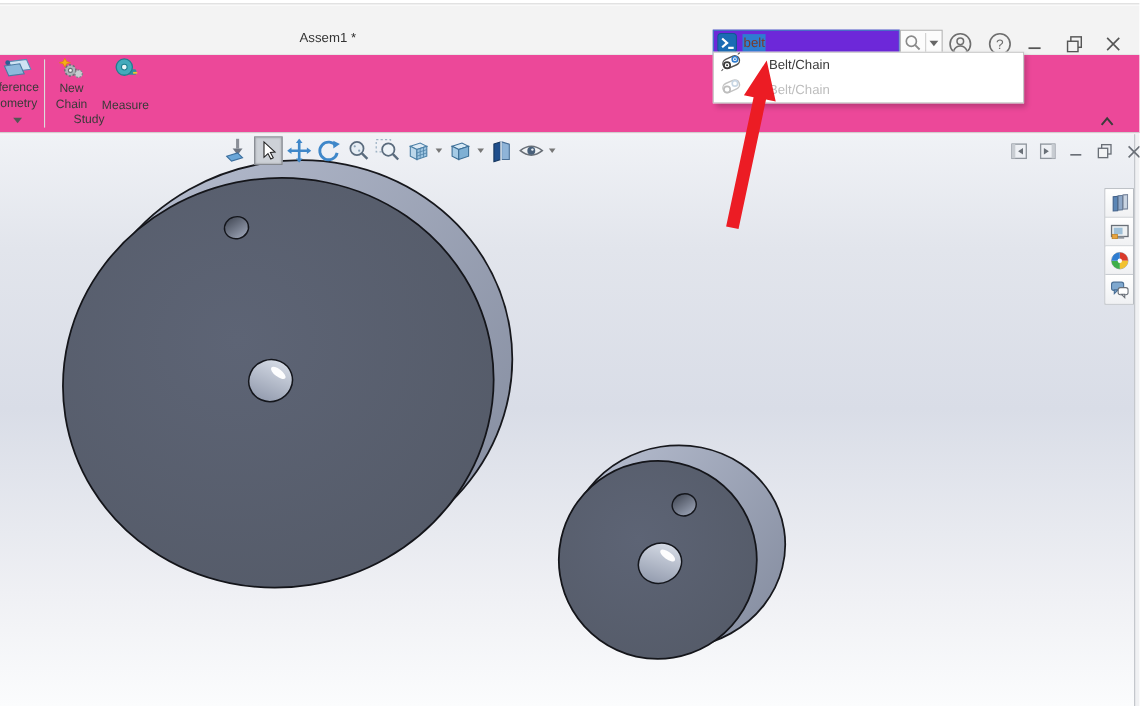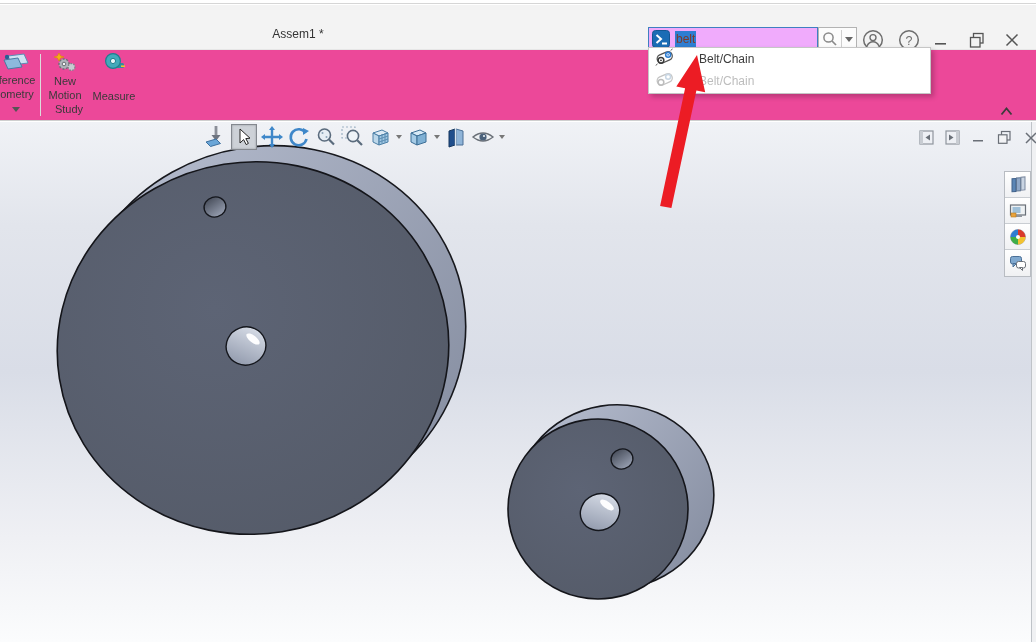--- a/index.html
+++ b/index.html
@@ -9,21 +9,21 @@
 
   
   .topline { position:absolute; left:0; top:0; width:1036px; height:4px;
     background:#fff; border-bottom:1px solid #d6d6d6; }
   .titlebar { position:absolute; left:0; top:5px; width:1036px; height:45px;
     background:#f3f3f3; border-bottom:1px solid #e6e6e6; }
   .doc-title { position:absolute; left:148px; top:22px; width:300px;
     text-align:center; font-size:12px; color:#333; }
 
   .searchbox { position:absolute; left:648px; top:22px; width:170px; height:24px;
-    background:#f0abfc; border:1px solid #3f7fc1; display:flex; align-items:center; }
+    background:#6d28d9; border:1px solid #3f7fc1; display:flex; align-items:center; }
   .cmd-icon { display:inline-block; width:18px; height:18px; margin-left:3px; }
   .sel { margin-left:5px; font-size:12px; background:#2e7dd1; color:#7b3a2a;
     padding:0 1px; line-height:16px; }
 
   .search-btns { position:absolute; left:818px; top:22px; width:39px; height:24px;
     background:#fcfcfc; border:1px solid #b3b3b3; display:flex; align-items:center; }
   .search-btns .mag { width:22px; height:22px; display:flex; align-items:center; justify-content:center; }
   .search-btns .div { width:1px; height:18px; background:#cfcfcf; }
   .caret-down { width:0; height:0; border-left:4px solid transparent;
     border-right:4px solid transparent; border-top:5px solid #666; margin:0 auto; }
@@ -167,22 +167,22 @@
     <div style="position:absolute;left:45px;top:2px;width:40px;">
       <span style="position:absolute;left:8px;top:0;">
         <svg width="24" height="20" viewBox="0 0 24 20">
           <circle cx="11" cy="12" r="5" fill="#aeb4ba" stroke="#6b7076" stroke-width="1.4" stroke-dasharray="2 1.6"></circle>
           <circle cx="11" cy="12" r="1.8" fill="#f3f4f5" stroke="#6b7076"></circle>
           <circle cx="18.5" cy="15" r="3.4" fill="#c7ccd1" stroke="#7d8288" stroke-width="1.2" stroke-dasharray="1.6 1.3"></circle>
           <polygon points="6,1 7.6,4 11,5 7.6,6 6,9 4.4,6 1,5 4.4,4" fill="#f6ae17" stroke="#d98d00" stroke-width=".6"></polygon>
         </svg>
       </span>
       <div class="rb-label" style="left:0;top:23px;width:40px;">New</div>
-      <div class="rb-label" style="left:0;top:37px;width:40px;">Motion</div>
-      <div class="rb-label" style="left:4px;top:51px;width:40px;">Study</div>
+      <div class="rb-label" style="left:0;top:37px;width:40px;">Chain</div>
+      <div class="rb-label" style="left:16px;top:51px;width:40px;">Study</div>
     </div>
 
     <div style="position:absolute;left:84px;top:2px;width:60px;">
       <span style="position:absolute;left:19px;top:0;">
         <svg width="22" height="20" viewBox="0 0 22 20">
           <rect x="13" y="11" width="8" height="5" rx="1.5" fill="#2f8fa0"></rect>
           <circle cx="10" cy="9" r="7.4" fill="#43aabb" stroke="#1f7f8f" stroke-width="1.2"></circle>
           <circle cx="10" cy="9" r="2.6" fill="#e9f5f7" stroke="#1f7f8f"></circle>
           <rect x="18" y="13.4" width="4" height="1.6" fill="#f2c230"></rect>
         </svg>

